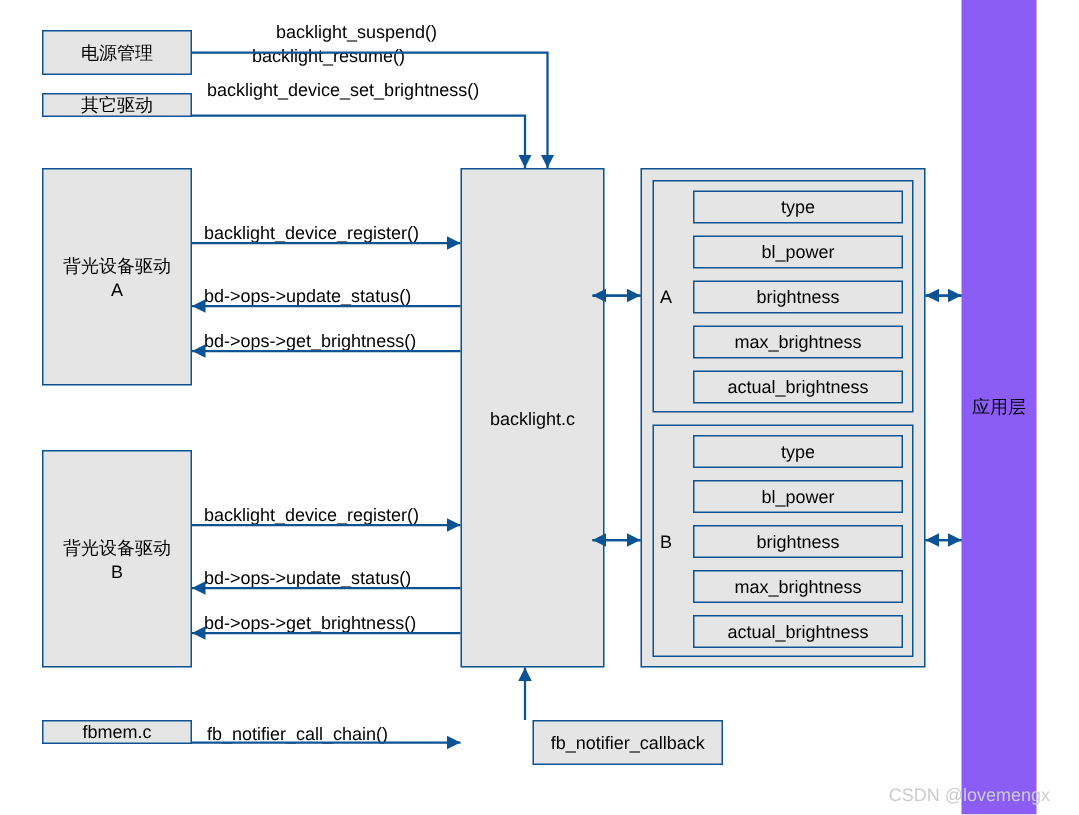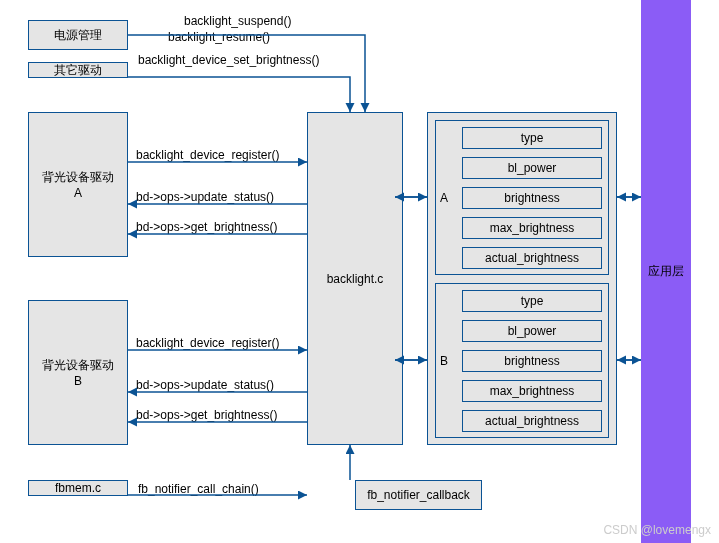--- a/index.html
+++ b/index.html
@@ -153,21 +153,21 @@
 <div class="label" style="left:136px; top:378px; width:170px; height:14px;">
   <span>bd-&gt;ops-&gt;update_status()</span>
 </div>
 <div class="label" style="left:136px; top:408px; width:170px; height:14px;">
   <span>bd-&gt;ops-&gt;get_brightness()</span>
 </div>
 <div class="label" style="left:138px; top:482px; width:168px; height:14px;">
   <span>fb_notifier_call_chain()</span>
 </div>
 
-<div class="watermark" style="right:8px; bottom:6px;">
+<div class="watermark" style="right:19px; bottom:6px;">
   <span>CSDN @lovemengx</span>
 </div>
 
 <svg class="arrow" style="left:0;top:0;" width="719" height="543">
   <defs>
     <marker id="ah" markerWidth="8" markerHeight="8" refX="6" refY="3" orient="auto">
       <path d="M0,0 L6,3 L0,6 Z" class="arrow-head"></path>
     </marker>
   </defs>
 

